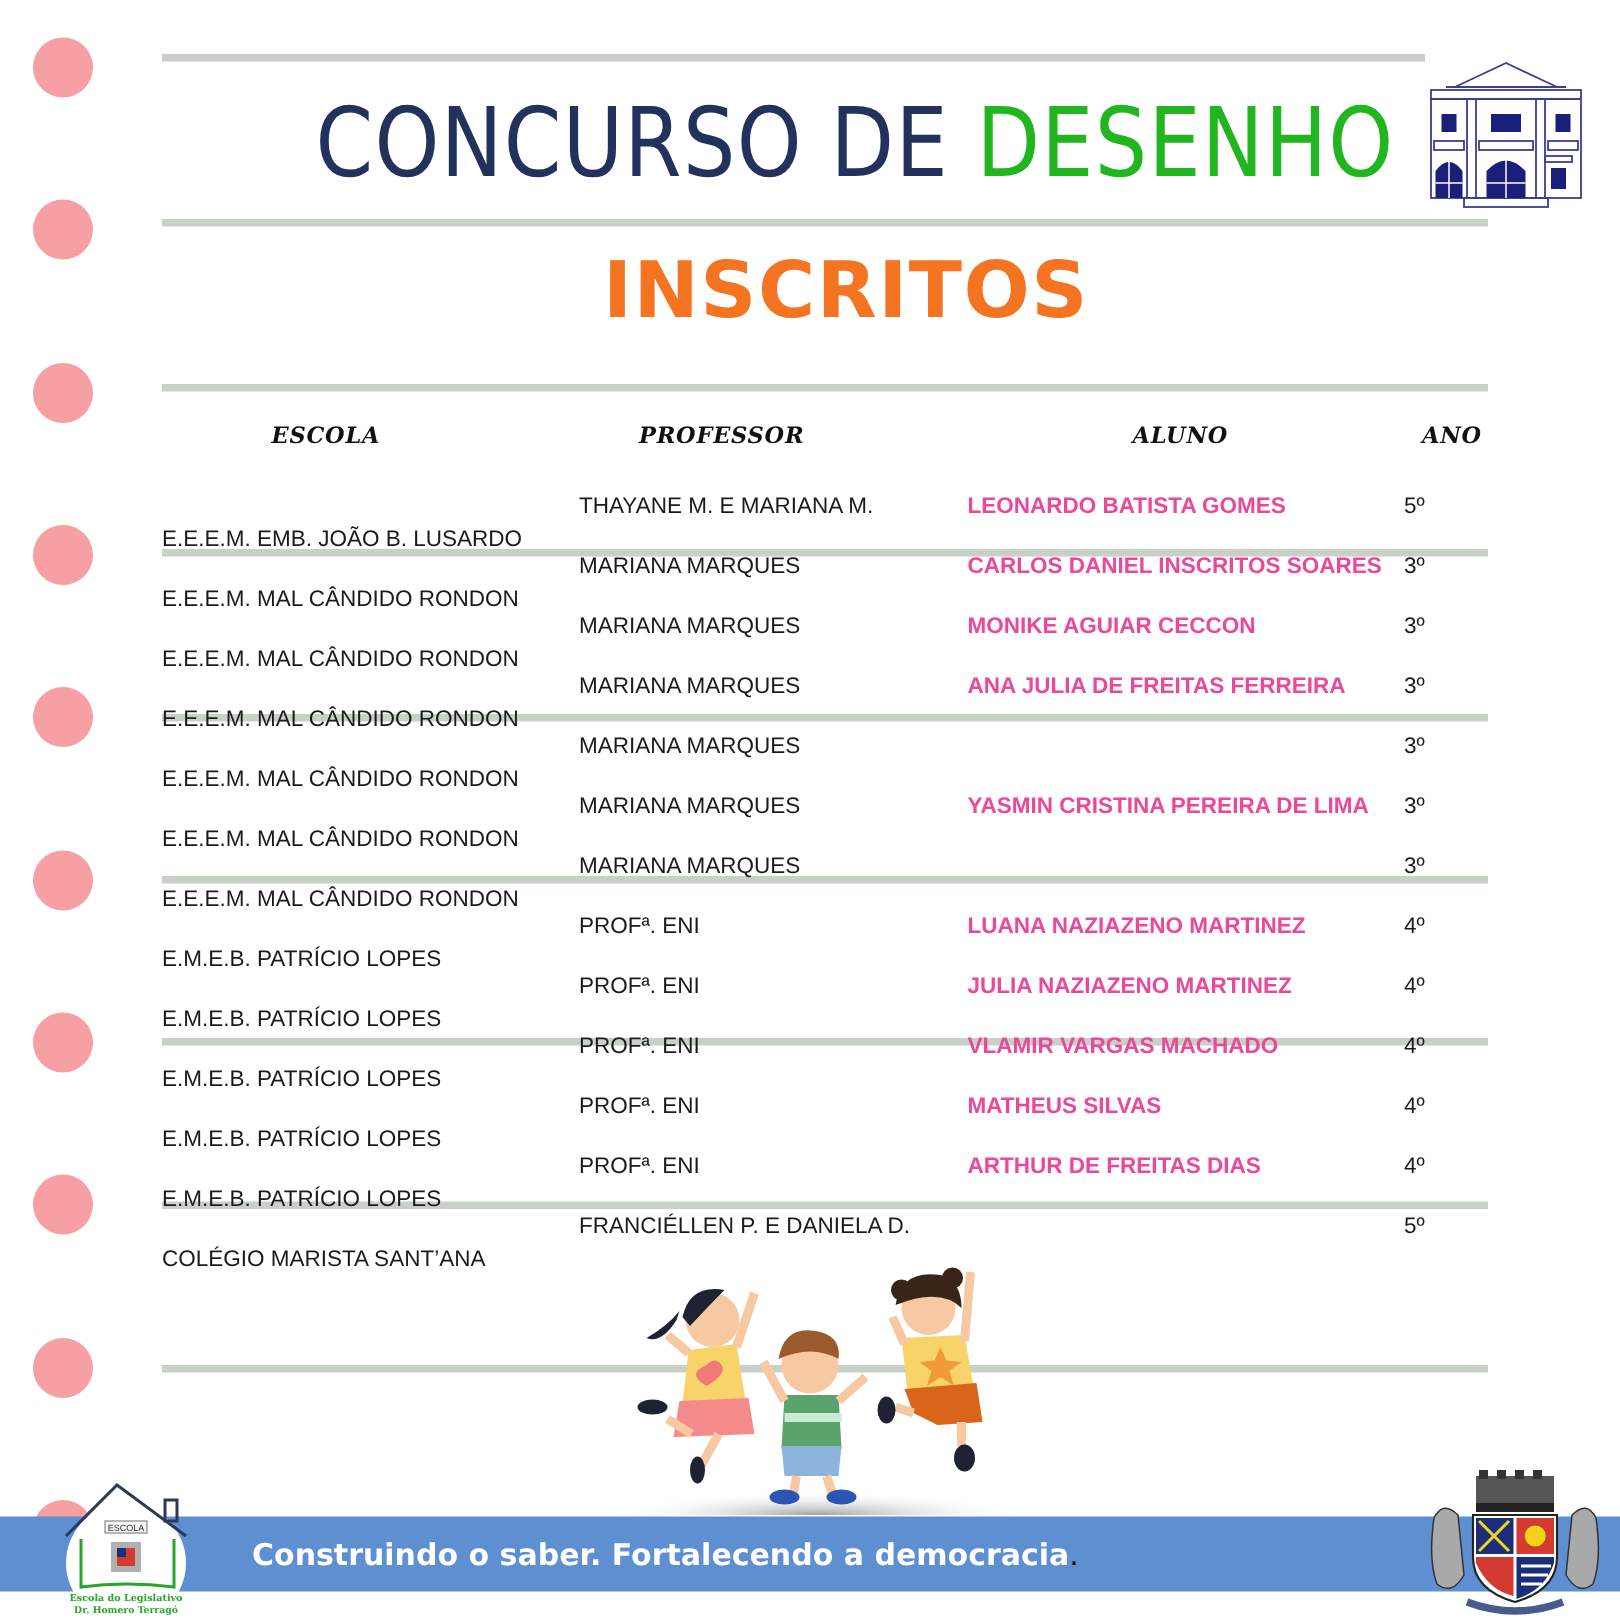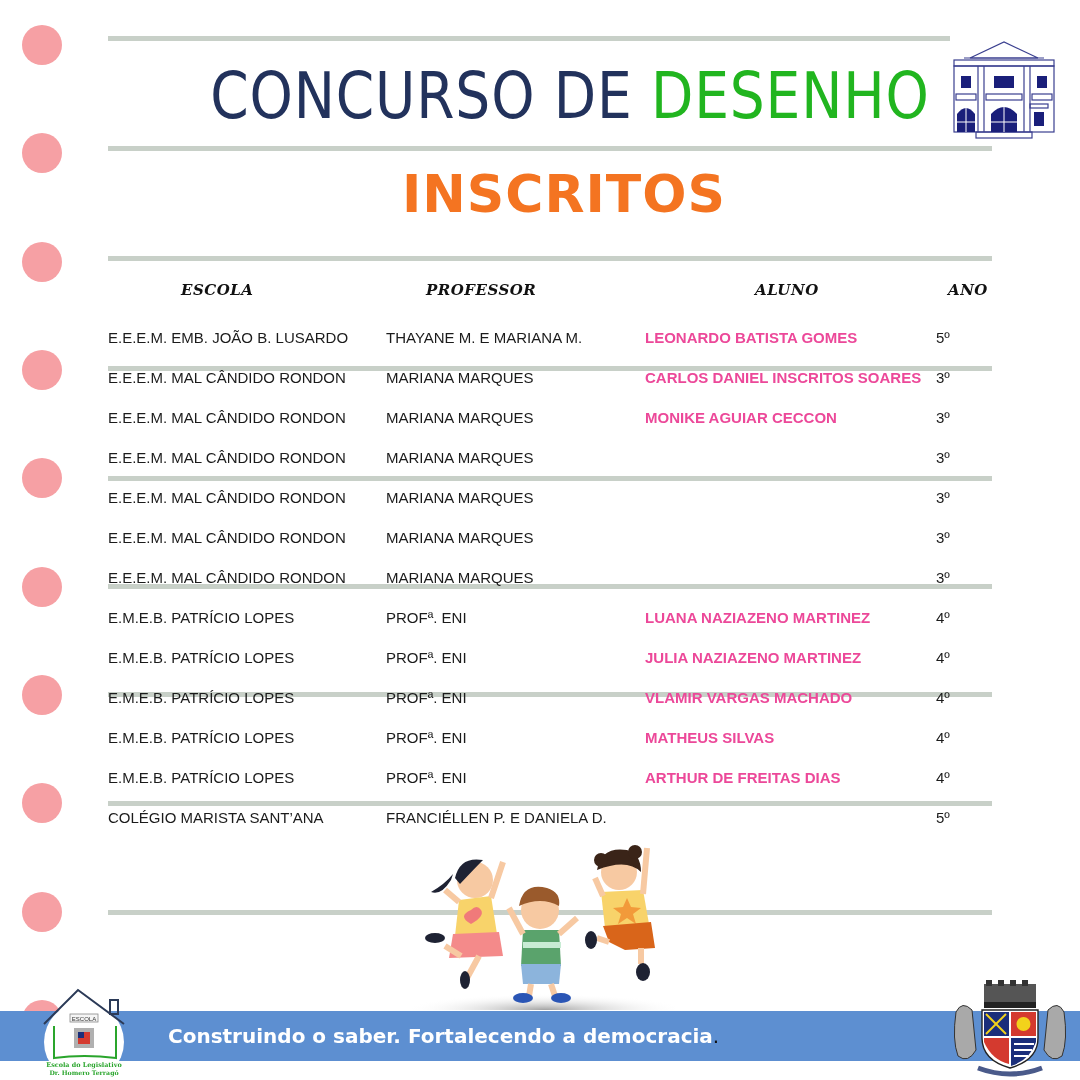--- a/index.html
+++ b/index.html
@@ -18,21 +18,21 @@
   .subtitle { position: absolute; top: 160px; left: 0; width: 1128px; text-align: center;
     font-family: "DejaVu Sans", sans-serif; font-weight: bold; font-size: 52px; color: #f47421; letter-spacing: 1px; line-height: 68px; }
 
   .building { position: absolute; left: 950px; top: 36px; width: 108px; height: 106px; }
 
   .th { position: absolute; top: 281px; font-family: "DejaVu Serif", serif; font-style: italic; font-weight: bold;
     font-size: 15px; color: #111; letter-spacing: 0.5px; }
 
   .row { position: absolute; left: 0; width: 1080px; height: 40px; }
   .cell { position: absolute; top: 0; font-size: 15px; line-height: 20px; color: #1b1b1b; white-space: nowrap; }
-  .c-escola { left: 108px; }
+  .c-escola { left: 108px; margin-top: 22px; }
   .c-prof { left: 386px; }
   .c-aluno { left: 645px; font-weight: bold; color: #ec4899; }
   .c-ano { left: 936px; width: 30px; }
 
   .kids { position: absolute; left: 405px; top: 838px; width: 270px; height: 172px; }
 
   .footer-bar { position: absolute; left: 0; top: 1011px; width: 1080px; height: 50px; background: #5d8fd1; }
   .footer-text { position: absolute; left: 168px; top: 1020px; font-family: "DejaVu Sans", sans-serif; font-weight: bold;
     font-size: 20px; color: #ffffff; line-height: 32px; }
   .footer-text .dotc { color: #111; font-weight: normal; }
@@ -130,30 +130,32 @@
   </div>
   <div class="row" style="top:408px">
     <span class="cell c-escola">E.E.E.M. MAL CÂNDIDO RONDON</span>
     <span class="cell c-prof">MARIANA MARQUES</span>
     <span class="cell c-aluno">MONIKE AGUIAR CECCON</span>
     <span class="cell c-ano">3º</span>
   </div>
   <div class="row" style="top:448px">
     <span class="cell c-escola">E.E.E.M. MAL CÂNDIDO RONDON</span>
     <span class="cell c-prof">MARIANA MARQUES</span>
+    <span class="cell c-aluno">ANA JULIA DE FREITAS FERREIRA</span>
     <span class="cell c-ano">3º</span>
   </div>
   <div class="row" style="top:488px">
     <span class="cell c-escola">E.E.E.M. MAL CÂNDIDO RONDON</span>
     <span class="cell c-prof">MARIANA MARQUES</span>
     <span class="cell c-ano">3º</span>
   </div>
   <div class="row" style="top:528px">
     <span class="cell c-escola">E.E.E.M. MAL CÂNDIDO RONDON</span>
     <span class="cell c-prof">MARIANA MARQUES</span>
+    <span class="cell c-aluno">YASMIN CRISTINA PEREIRA DE LIMA</span>
     <span class="cell c-ano">3º</span>
   </div>
   <div class="row" style="top:568px">
     <span class="cell c-escola">E.E.E.M. MAL CÂNDIDO RONDON</span>
     <span class="cell c-prof">MARIANA MARQUES</span>
     <span class="cell c-ano">3º</span>
   </div>
   <div class="row" style="top:608px">
     <span class="cell c-escola">E.M.E.B. PATRÍCIO LOPES</span>
     <span class="cell c-prof">PROFª. ENI</span>

